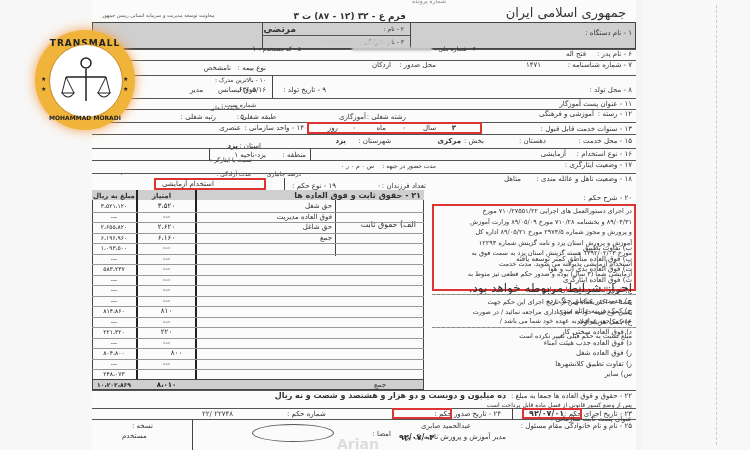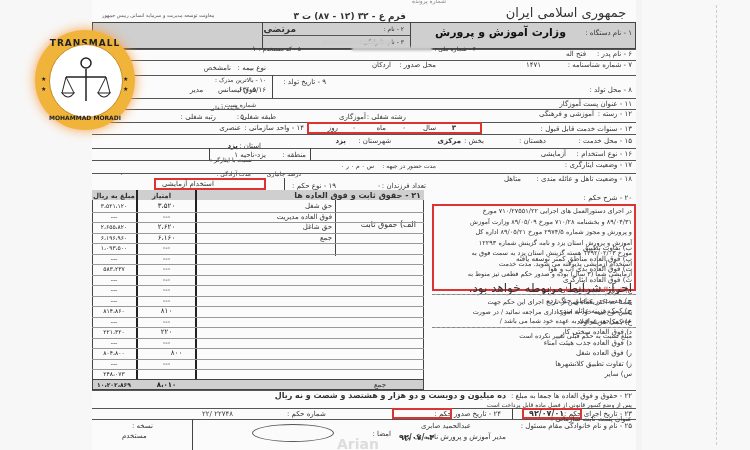--- a/index.html
+++ b/index.html
@@ -35,21 +35,20 @@
   <div class="t" style="right:190px;top:-3px;font-size:6px;color:#888;">شماره پرونده</div>
   <div class="t" style="right:0;top:5px;width:140px;text-align:center;font-size:13px;">جمهوری اسلامی ایران</div>
   <div class="t b" style="right:230px;top:11px;font-size:9px;">فرم ع - ۳۲ (۱۲ - ۸۷) ت ۳</div>
   <div class="t" style="left:10px;top:12px;font-size:5px;color:#555;">معاونت توسعه مدیریت و سرمایه انسانی رییس جمهور</div>
 
   <div class="box gray" style="left:0;top:22px;width:544px;height:27px;"></div>
   <div class="vl" style="left:170px;top:22px;height:27px;"></div>
   <div class="vl" style="left:318px;top:22px;height:27px;"></div>
   <div class="hl" style="left:170px;top:35px;width:148px;"></div>
   <div class="t" style="right:4px;top:29px;">۱ - نام دستگاه :</div>
-  <div class="t b" style="right:70px;top:26px;font-size:11px;color:#111;">وزارت آموزش و پرورش</div>
   <div class="t" style="right:232px;top:25px;font-size:6px;">۲ - نام :</div>
   <div class="t b" style="right:340px;top:24px;font-size:9px;">مرتضی</div>
   <div class="t" style="right:232px;top:38px;font-size:6px;">۳ - نام خانوادگی :</div>
   <div style="position:absolute;left:230px;top:40px;width:70px;height:5px;background:#ccc;filter:blur(1px);"></div>
 
   <div class="hl" style="left:0;top:49px;width:544px;"></div>
   <div class="t" style="right:4px;top:50px;">۶ - نام پدر :</div>
   <div class="t" style="right:50px;top:50px;">فتح اله</div>
   <div class="t" style="right:160px;top:45px;font-size:6px;">۴ - شماره ملی :</div>
   <div style="position:absolute;left:260px;top:47px;width:80px;height:4px;background:#ccc;filter:blur(1px);"></div>
@@ -60,21 +59,21 @@
   <div class="t" style="right:4px;top:61px;">۷ - شماره شناسنامه :</div>
   <div class="t" style="right:95px;top:61px;margin-left:20px;">۱۴۷۱</div>
   <div class="t" style="right:200px;top:61px;">محل صدور :</div>
   <div class="t" style="right:245px;top:61px;">اردکان</div>
   <div class="t" style="right:370px;top:64px;">نوع بیمه :</div>
   <div class="t" style="right:405px;top:64px;">نامشخص</div>
 
   <div class="hl" style="left:0;top:75px;width:544px;"></div>
   <div class="vl" style="left:180px;top:75px;height:23px;"></div>
   <div class="t" style="right:4px;top:86px;margin-left:36px;">۸ - محل تولد :</div>
-  <div class="t" style="right:310px;top:78px;text-align:right;">۹ - تاریخ تولد :</div>
+  <div class="t" style="right:310px;top:86px;text-align:right;">۹ - تاریخ تولد :</div>
   <div class="t" style="right:370px;top:86px;">۶۳/۰۵/۱۶</div>
   <div class="t" style="right:370px;top:76px;font-size:6px;">۱۰ - بالاترین مدرک :</div>
   <div class="t" style="right:380px;top:86px;">فوق لیسانس</div>
   <div class="t" style="left:98px;top:86px;">مدیر</div>
 
   <div class="hl" style="left:0;top:98px;width:544px;"></div>
   <div class="t" style="right:4px;top:100px;">۱۱ - عنوان پست :</div>
   <div class="t" style="right:55px;top:100px;">آموزگار</div>
   <div class="t" style="right:380px;top:101px;font-size:6px;">شماره پست :</div>
   <div class="t" style="left:118px;top:104px;font-size:6px;">طبقه شغلی</div>

